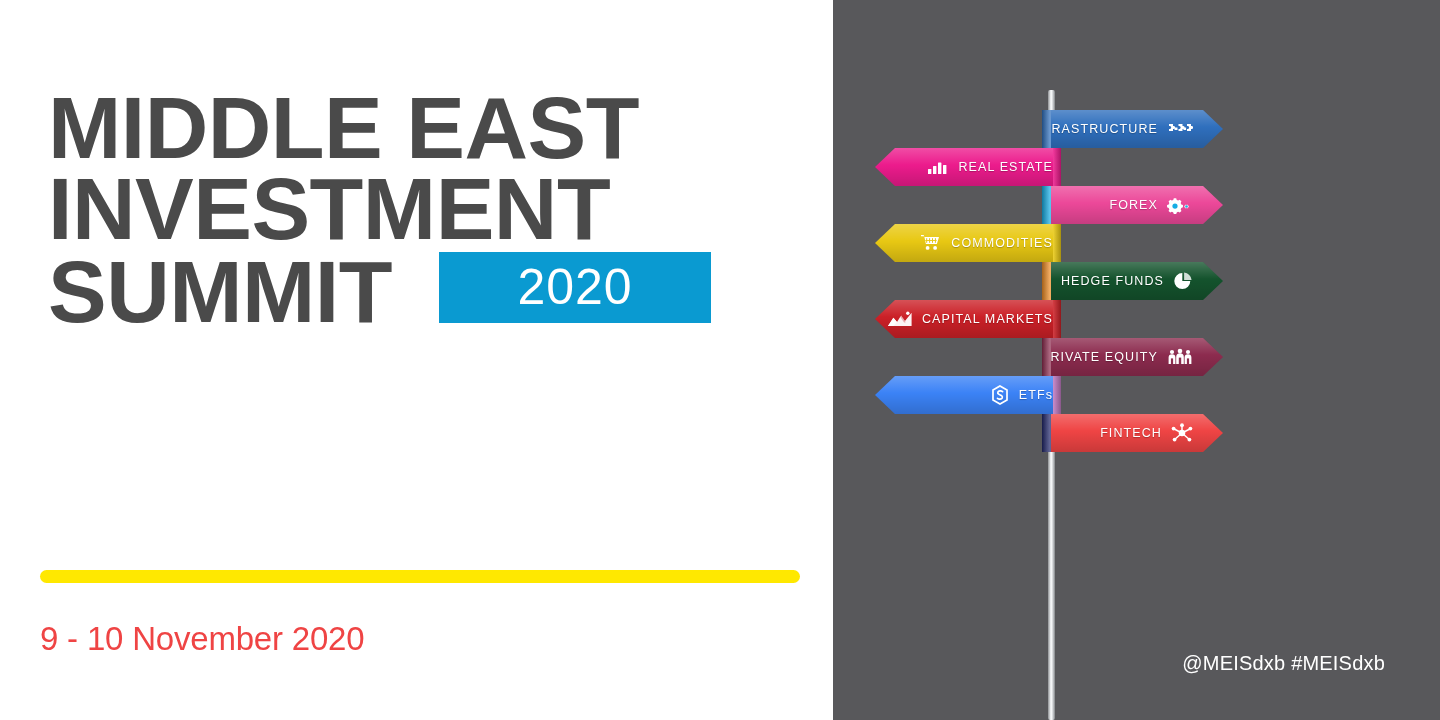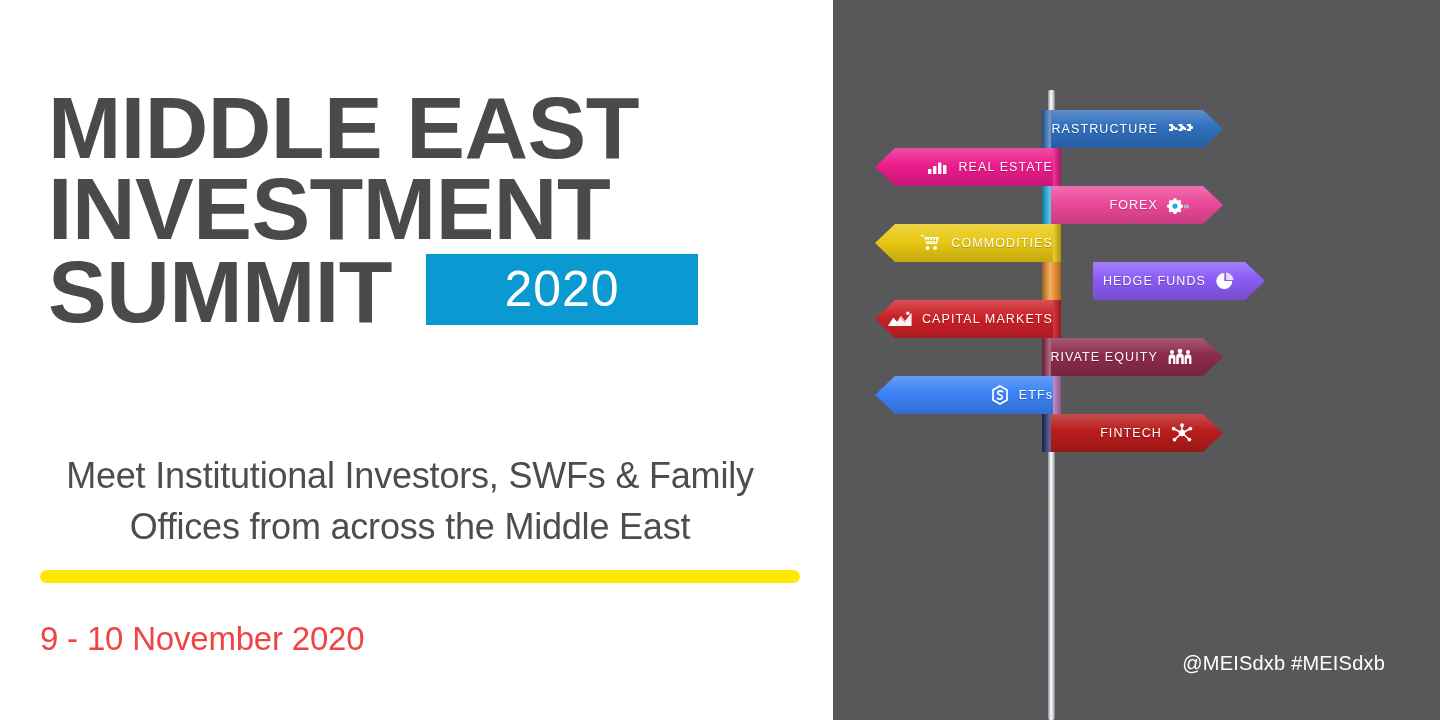--- a/index.html
+++ b/index.html
@@ -20,21 +20,21 @@
   .logo-line {
     font-family: "Liberation Sans", sans-serif;
     font-weight: 700;
     color: #4a4a4a;
     letter-spacing: -0.5px;
     line-height: 0.92;
     font-size: 88px;
     white-space: nowrap;
   }
   #logo-line-3-wrap {
-    display: flex; align-items: flex-end; gap: 2px;
+    display: flex; gap: 15px;
     margin-top: 2px;
   }
   #year-badge {
     background: #0a9ad1;
     margin-left: 32px;
     width: 272px; height: 71px;
     display: flex; align-items: center; justify-content: center;
     margin-bottom: 8px;
   }
   #year-badge-text {
@@ -134,24 +134,20 @@
       <div class="logo-line">MIDDLE EAST</div>
       <div class="logo-line">INVESTMENT</div>
       <div id="logo-line-3-wrap">
         <div class="logo-line">SUMMIT</div>
         <div id="year-badge">
           <span id="year-badge-text">2020</span>
         </div>
       </div>
     </div>
 
-    <div id="subtitle">
-      <div>Meet Institutional Investors, SWFs &amp; Family</div>
-      <div>Offices from across the Middle East</div>
-    </div>
 
     <div id="yellow-rule"></div>
 
     <div id="event-dates">9 - 10 November 2020</div>
   </div>
 
   <div id="right-panel">
 
     <div id="signpost">
       <div class="pole-rod" id="pole-top"></div>
@@ -223,21 +219,21 @@
       <rect x="12" y="4.2" width="1" height="4.6" fill="#e8c813"></rect>
       <rect x="14.9" y="4.2" width="1" height="4.6" fill="#e8c813"></rect>
       <rect x="5.3" y="6.1" width="11.3" height="0.9" fill="#e8c813"></rect>
       <circle cx="7.6" cy="13.9" r="1.9"></circle>
                   <circle cx="15.1" cy="13.9" r="1.9"></circle>
                 </g>
               </svg>
             </span>
             <span class="sign-label">COMMODITIES</span>
           </div>
-          <div class="sign sign-right" style="top: 262px; background: #8b5cf6; margin-left: 42px;">
+          <div class="sign sign-right" style="top: 262px; background: #14532d;">
             <div class="skin"></div>
             <span class="sign-label">HEDGE FUNDS</span>
             <span class="sign-icon">
               <svg width="20" height="18" viewBox="0 0 20 18">
                 <g fill="#ffffff">
       <path d="M9.3 1.1A8 8 0 1 0 17.3 9.1H9.3z"></path>
       <path d="M11.1.6a8 8 0 0 1 7.5 7.5h-7.5z" opacity=".8"></path>
                 </g>
               </svg>
             </span>
@@ -278,21 +274,21 @@
           <div class="sign sign-left" style="top: 376px; background: #3b82f6;">
             <div class="skin"></div>
             <span class="sign-icon">
               <svg width="20" height="20" viewBox="0 0 20 20">
       <path d="M10 .9l7 4v10l-7 4-7-4v-10z" fill="none" stroke="#ffffff" stroke-width="1.7"></path>
       <path d="M12.6 6.6c-1.5-1.2-4-1-4.7.6-.6 1.5 1 2.3 2.3 2.8 1.3.5 2.6 1.3 2 2.8-.7 1.6-3.2 1.8-4.7.6" fill="none" stroke="#ffffff" stroke-width="1.7" stroke-linecap="round"></path>
               </svg>
             </span>
             <span class="sign-label">ETFs</span>
           </div>
-          <div class="sign sign-right" style="top: 414px; background: #b91c1c; text-align: center;">
+          <div class="sign sign-right" style="top: 414px; background: #ef4444; text-align: center;">
             <div class="skin"></div>
             <span class="sign-label">FINTECH</span>
             <span class="sign-icon">
               <svg width="22" height="20" viewBox="0 0 22 20">
                 <g stroke="#ffffff" stroke-width="1.5">
       <line x1="11" y1="10" x2="11" y2="2.6"></line>
                   <line x1="11" y1="10" x2="3.2" y2="6"></line>
       <line x1="11" y1="10" x2="18.8" y2="6"></line>
                   <line x1="11" y1="10" x2="4.2" y2="16"></line>
       <line x1="11" y1="10" x2="17.8" y2="16"></line>

